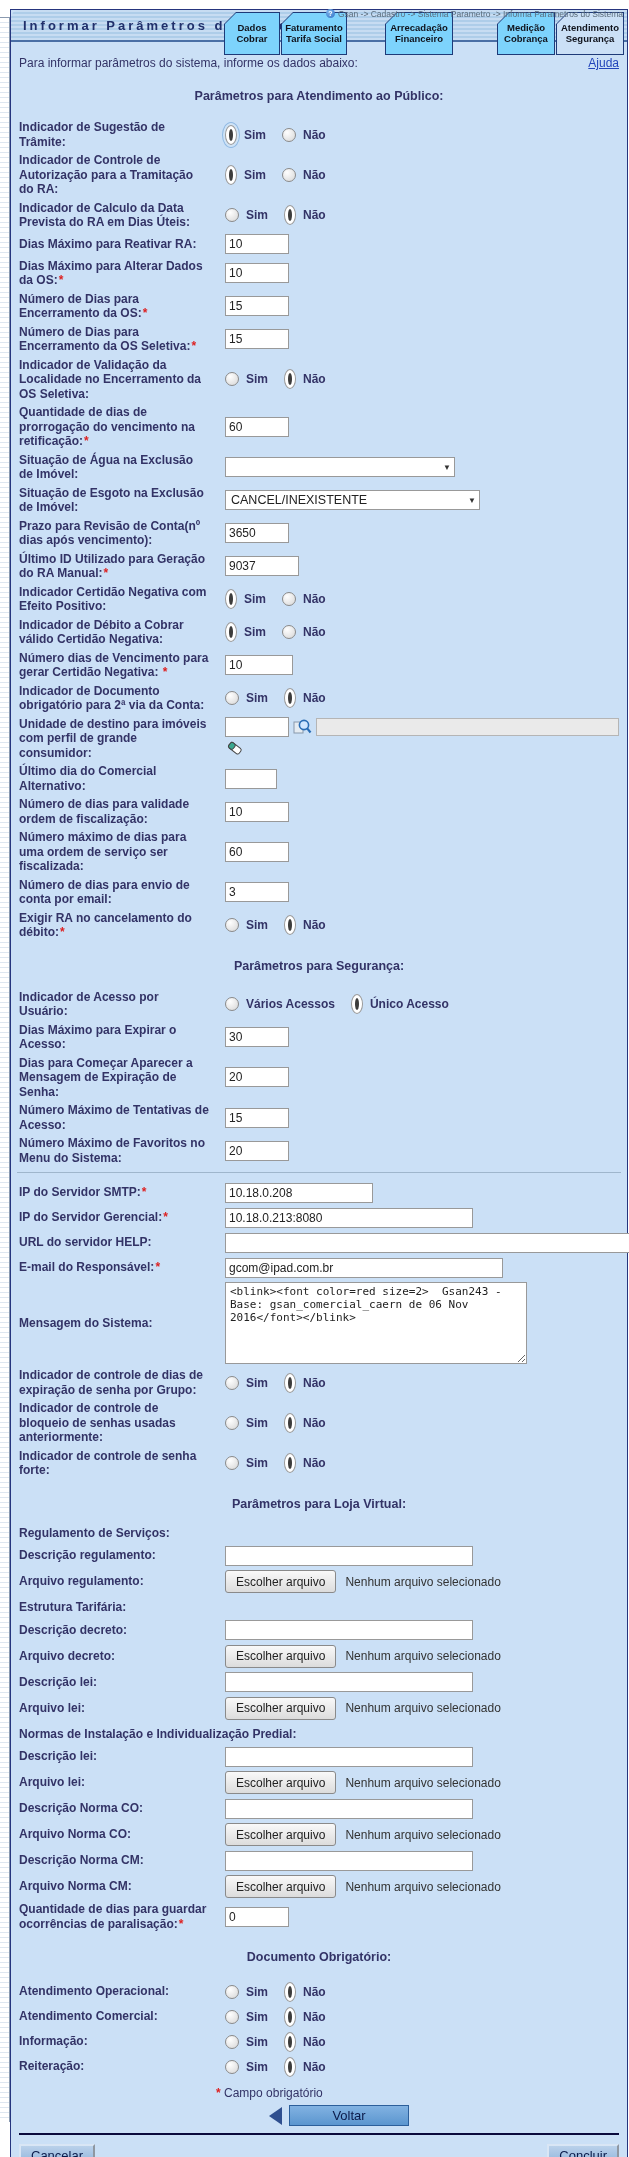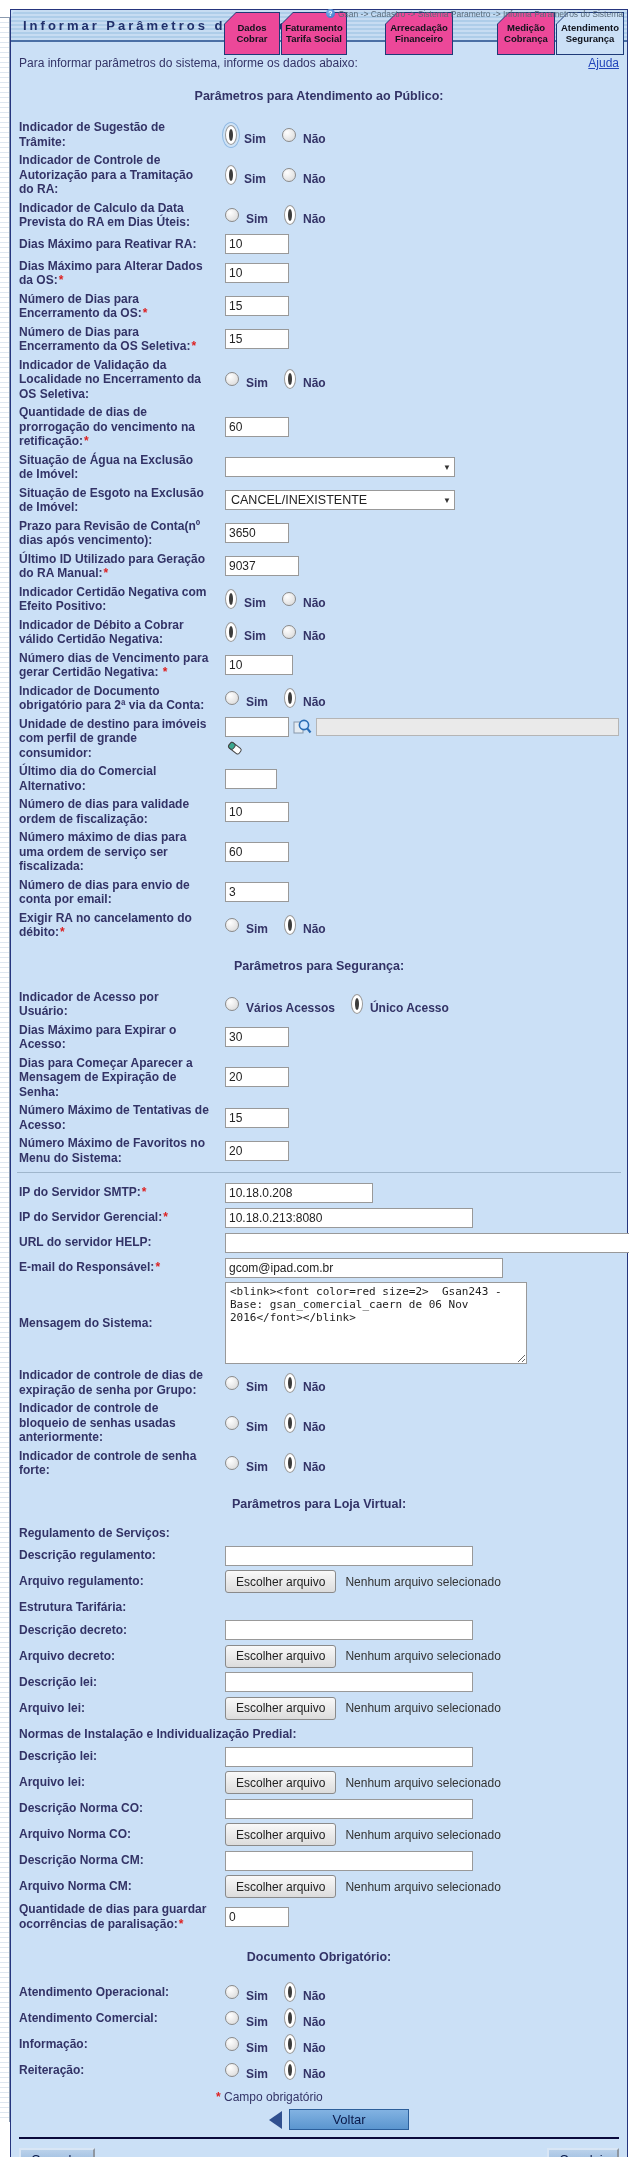--- a/index.html
+++ b/index.html
@@ -24,21 +24,21 @@
      background:repeating-linear-gradient(180deg,#c7dcf2 0 2px,#aecde9 2px 4px);
      border-bottom:2px solid #4a6fa5;border-radius:8px 0 0 0;}
   .title{font-size:13px;font-weight:bold;color:#21306b;letter-spacing:3px;}
 
   .tabs{position:absolute;top:2px;right:3px;display:flex;z-index:5;}
   .tab{position:relative;height:43px;margin-left:1px;
        clip-path:polygon(0 100%,0 12px,12px 0,100% 0,100% 100%);background:#1e3a78;cursor:pointer;}
   .tab:nth-child(1){width:56px;}.tab:nth-child(2){width:66px;}.tab:nth-child(3){width:68px;margin-left:38px;}
   .tab:nth-child(4){width:58px;margin-left:44px;}.tab:nth-child(5){width:68px;}
   .tab-in{position:absolute;inset:1px;clip-path:polygon(0 100%,0 11px,11px 0,100% 0,100% 100%);
-       background:#ec4899;display:flex;flex-direction:column;align-items:center;justify-content:center;
+       background:#7dd3fc;display:flex;flex-direction:column;align-items:center;justify-content:center;
        font-size:9.5px;line-height:10.5px;font-weight:bold;color:#10131c;text-align:center;}
   .tab.active .tab-in{background:#cbe0f6;}
 
   .content{padding:14px 6px 12px 6px;background:#cbe0f6;}
   .introrow{display:flex;justify-content:space-between;align-items:flex-start;
             font-size:12px;color:#333366;padding:0 2px 2px 2px;}
   .ajuda{color:#2244bb;text-decoration:underline;cursor:pointer;font-size:12px;}
 
   .heading{text-align:center;font-weight:bold;color:#333366;font-size:12.5px;margin:17px 0 15px 0;}
   .group{font-weight:bold;color:#333366;font-size:12px;margin:5px 0 3px 2px;line-height:14.5px;}
@@ -46,21 +46,21 @@
 
   .row{display:flex;align-items:center;padding:2px 0 2px 2px;}
   .lbl{width:190px;flex:none;padding-right:16px;font-weight:bold;font-size:12px;line-height:14.5px;color:#333366;}
   .star{color:#dd2222;font-weight:bold;margin-left:1px;}
   .ctl{display:flex;align-items:center;flex:1;min-height:21px;flex-wrap:nowrap;}
 
   .rd{width:12px;height:12px;flex:none;border:1px solid #8a8a8a;border-radius:50%;position:relative;
       background:radial-gradient(circle at 35% 30%,#fefefe,#d6d6d6);cursor:pointer;}
   .rd.sel::after{content:"";position:absolute;inset:3px;border-radius:50%;background:#3c3c3c;}
   .rd.focusring{box-shadow:0 0 0 2px #cfe3f6,0 0 0 3px #8fb9e4;}
-  .optl{margin:8px 16px 0 7px;font-weight:bold;font-size:12px;color:#333366;}
+  .optl{margin:0 16px 0 7px;font-weight:bold;font-size:12px;color:#333366;}
 
   .ti{border:1px solid #999;height:18px;font-size:12px;font-family:"Liberation Sans",sans-serif;
       padding:0 3px;color:#222;background:#fff;}
   .sel{height:20px;border:1px solid #999;background:#fff;display:flex;align-items:center;
        justify-content:space-between;padding:0 3px 0 5px;font-size:12.5px;color:#222;cursor:pointer;box-sizing:border-box;}
   .selarrow{font-size:8px;color:#333;margin-left:4px;}
   .ta{width:292px;height:76px;border:1px solid #999;padding:2px 4px;
       font-family:"DejaVu Sans Mono",monospace;font-size:11px;color:#222;resize:vertical;}
   .fbtn{font-size:12px;font-family:"Liberation Sans",sans-serif;padding:2px 10px;border:1px solid #8a8a8a;
         border-radius:3px;background:linear-gradient(#f9f9f9,#dcdcdc);color:#222;margin-right:9px;cursor:pointer;height:23px;}
@@ -211,21 +211,21 @@
             <div class="ctl">
               <div class="sel" style="width: 230px;">
                 <span class="selv"></span>
                 <span class="selarrow">▼</span>
               </div>
             </div>
           </div>
           <div class="row">
             <div class="lbl"><span>Situação de Esgoto na Exclusão de Imóvel:</span></div>
             <div class="ctl">
-              <div class="sel" style="width: 230px;">
+              <div class="sel" style="width: 255px;">
                 <span class="selv">CANCEL/INEXISTENTE</span>
                 <span class="selarrow">▼</span>
               </div>
             </div>
           </div>
           <div class="row">
             <div class="lbl"><span>Prazo para Revisão de Conta(nº dias após vencimento):</span></div>
             <div class="ctl">
               <input class="ti" value="3650" style="width: 56px;">
             </div>

